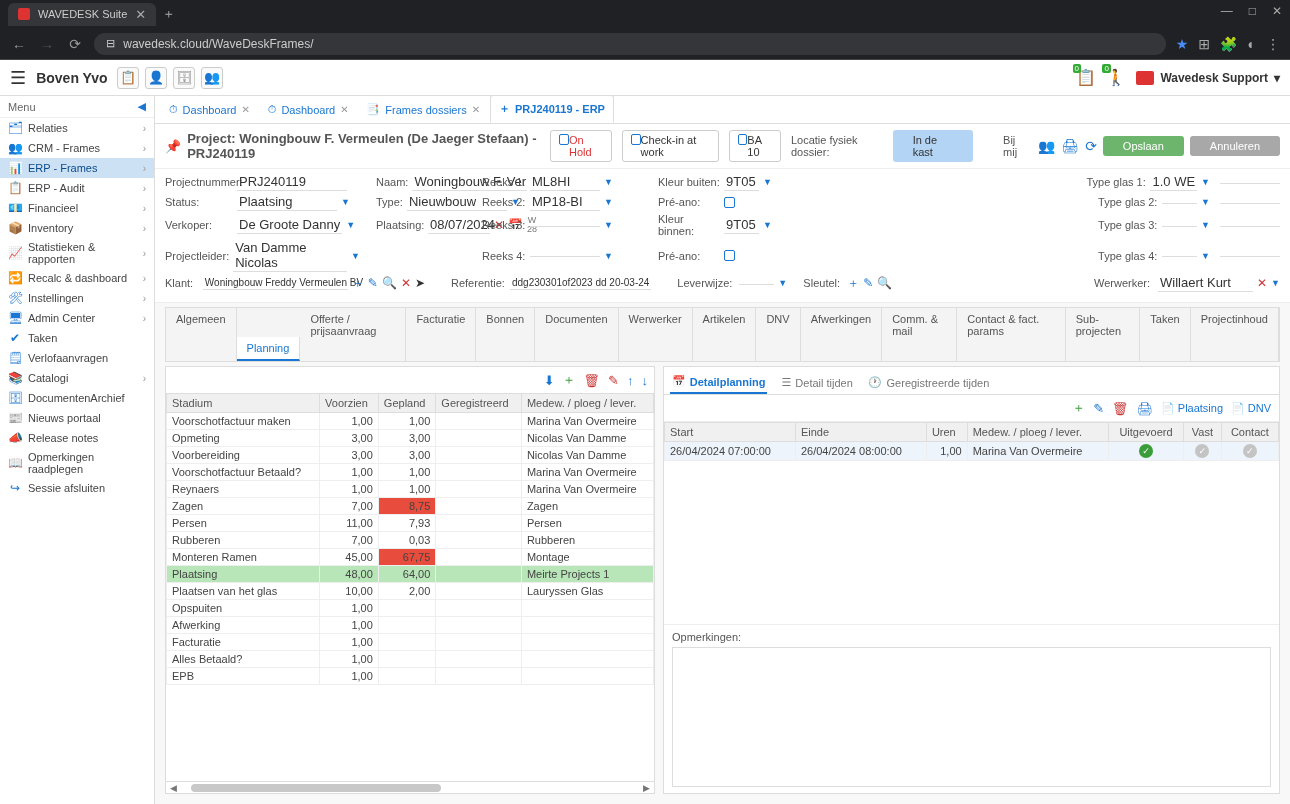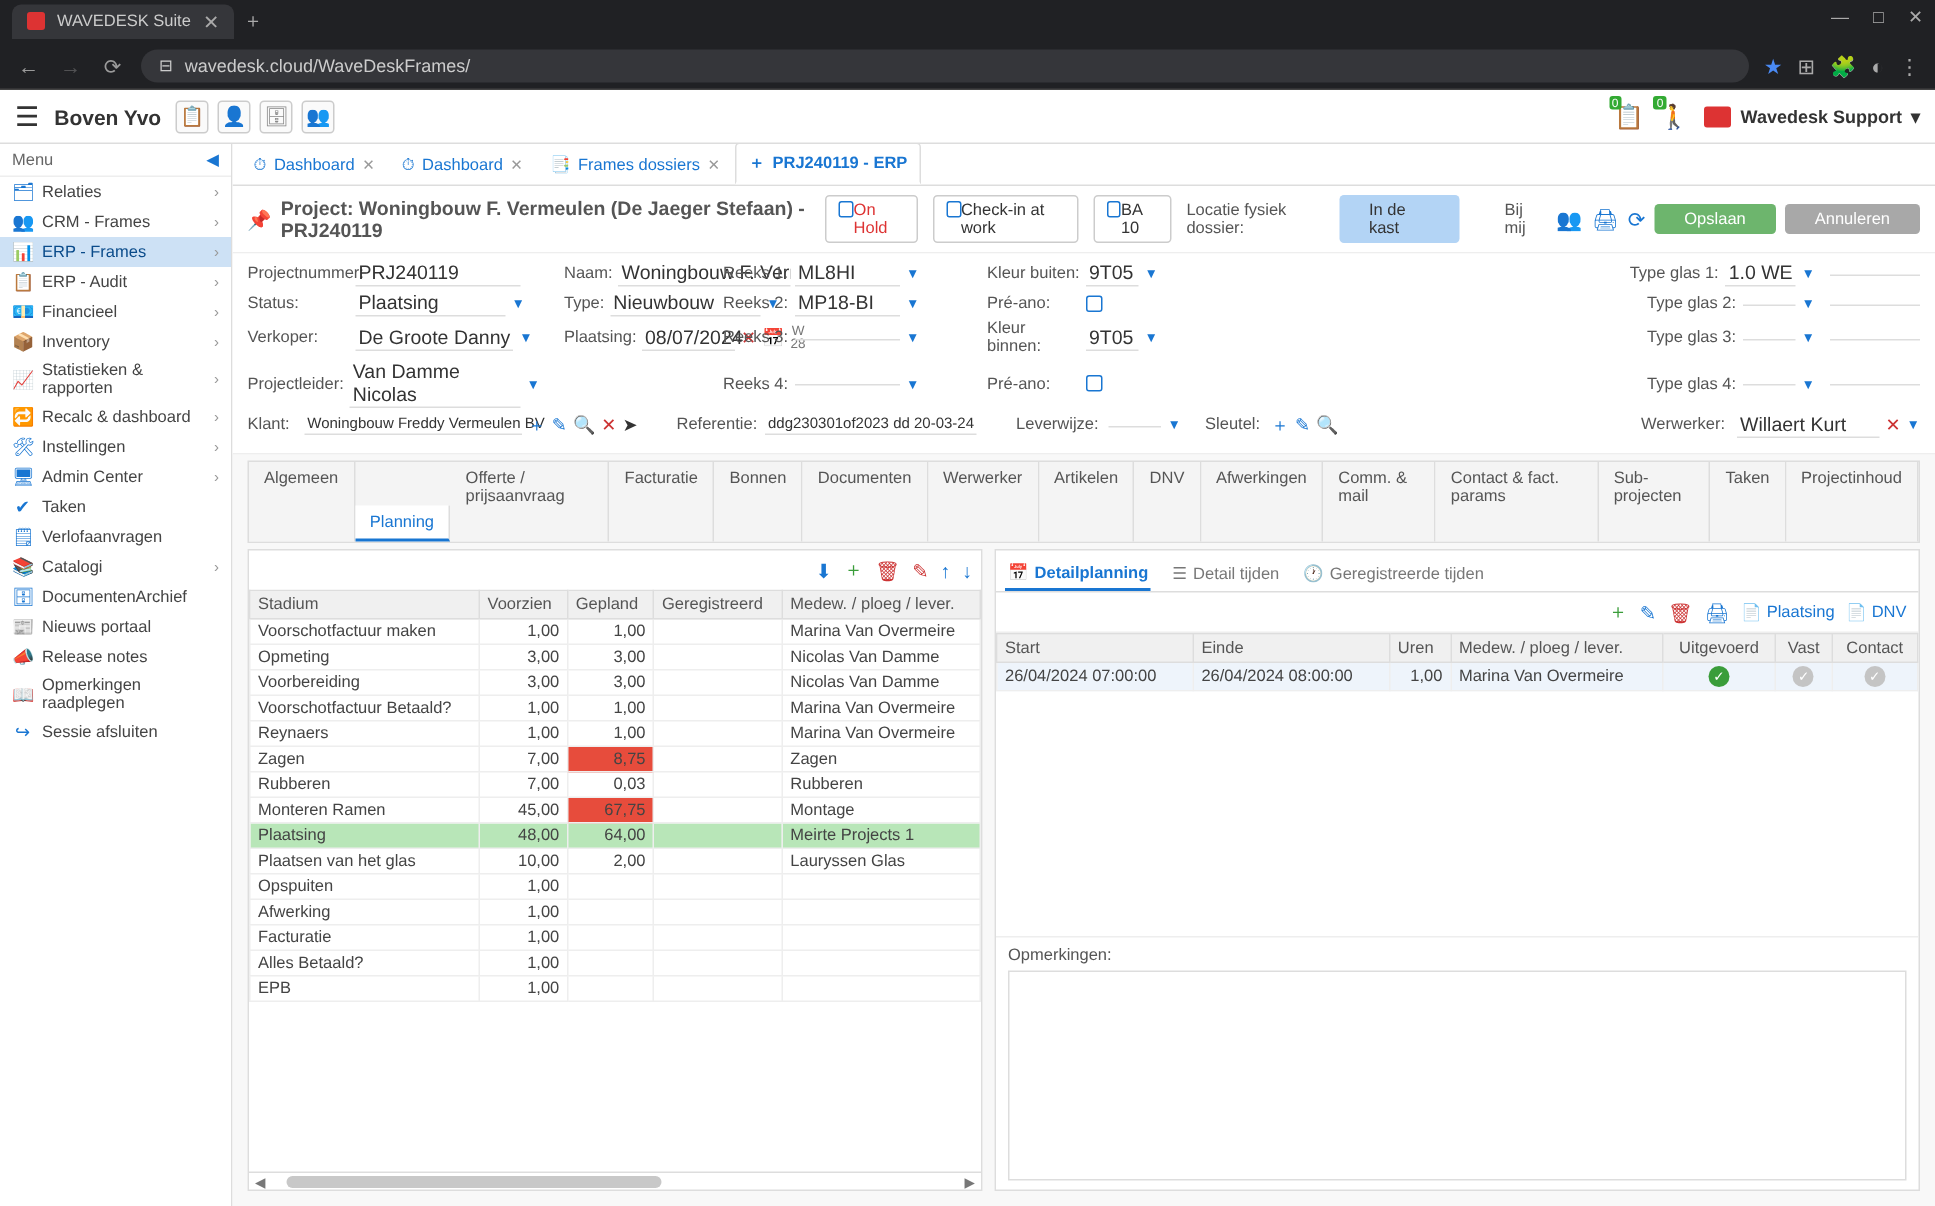--- a/index.html
+++ b/index.html
@@ -539,20 +539,27 @@
                     <td>Marina Van Overmeire</td>
                   </tr>
                   <tr>
                     <td>Zagen</td>
                     <td class="num">7,00</td>
                     <td class="num red-cell">8,75</td>
                     <td class="num"></td>
                     <td>Zagen</td>
                   </tr>
                   <tr>
+                    <td>Persen</td>
+                    <td class="num">11,00</td>
+                    <td class="num">7,93</td>
+                    <td class="num"></td>
+                    <td>Persen</td>
+                  </tr>
+                  <tr>
                     <td>Rubberen</td>
                     <td class="num">7,00</td>
                     <td class="num">0,03</td>
                     <td class="num"></td>
                     <td>Rubberen</td>
                   </tr>
                   <tr>
                     <td>Monteren Ramen</td>
                     <td class="num">45,00</td>
                     <td class="num red-cell">67,75</td>

